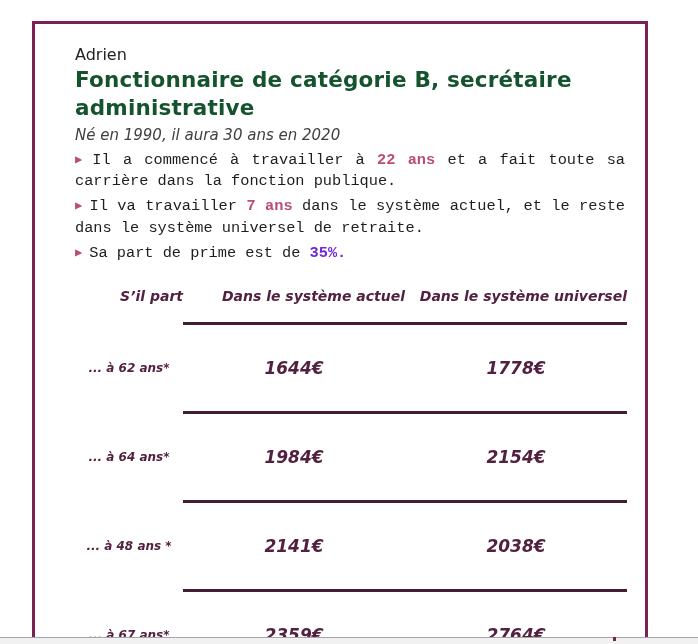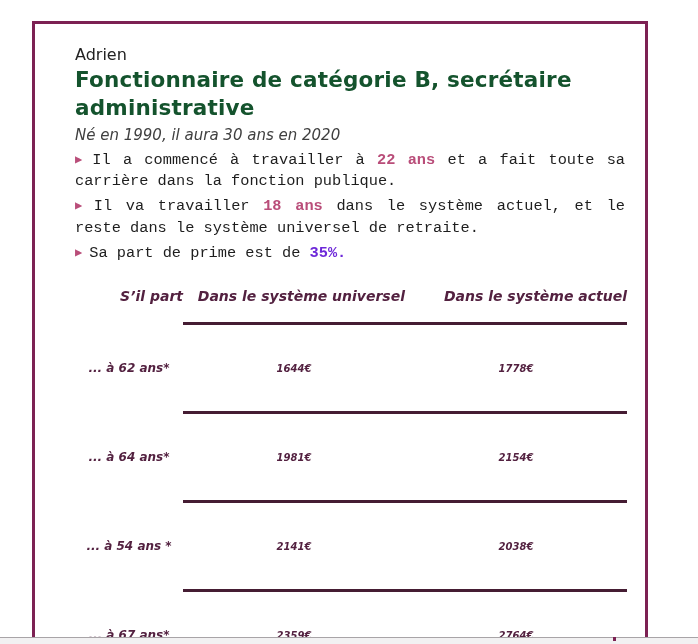--- a/index.html
+++ b/index.html
@@ -51,21 +51,21 @@
     text-align: right; white-space: nowrap;
     align-self: end; padding-bottom: 18px;
   }
   .rule {
     grid-column: 2 / 4; height: 0;
     border-top: 3px solid #451d33;
   }
   .td {
     height: 86px;
     display: flex; align-items: center; justify-content: center;
-    font-weight: bold; font-style: italic; font-size: 10px;
+    font-weight: bold; font-style: italic; font-size: 17px;
     white-space: nowrap;
   }
   .td.label { font-size: 12px; }
   .bottom-strip {
     position: absolute; left: 0; top: 637px;
     width: 698px; height: 7px; box-sizing: border-box;
     background: #f2f1f2; border-top: 1px solid #a8a4a7;
     z-index: 5;
   }
   .strip-tick {
@@ -79,45 +79,45 @@
 <div class="card">
 
   <div class="person-name">Adrien</div>
 
   <div class="profile-title">Fonctionnaire de catégorie B, secrétaire administrative</div>
 
   <div class="subtitle">Né en 1990, il aura 30 ans en 2020</div>
 
   <p class="bullet"><span class="tri">▶</span><span>Il a commencé à travailler à </span><b class="hl">22 ans</b><span> et a fait toute sa carrière dans la fonction publique.</span></p>
 
-  <p class="bullet"><span class="tri">▶</span><span>Il va travailler </span><b class="hl">18 ans</b><span> dans le système actuel, et le reste dans le système universel de retraite.</span></p>
+  <p class="bullet"><span class="tri">▶</span><span>Il va travailler </span><b class="hl">7 ans</b><span> dans le système actuel, et le reste dans le système universel de retraite.</span></p>
 
   <p class="bullet"><span class="tri">▶</span><span>Sa part de prime est de </span><b class="hl-dark">35%.</b><span></span></p>
 
   <div class="pension-table">
 
     <div class="th">S’il part</div>
+    <div class="th">Dans le système actuel</div>
     <div class="th">Dans le système universel</div>
-    <div class="th">Dans le système actuel</div>
 
     <div class="rule"></div>
 
     <div class="td label">... à 62 ans*</div>
     <div class="td">1644€</div>
     <div class="td">1778€</div>
 
     <div class="rule"></div>
 
     <div class="td label">... à 64 ans*</div>
-    <div class="td">1981€</div>
+    <div class="td">1984€</div>
     <div class="td">2154€</div>
 
     <div class="rule"></div>
 
-    <div class="td label">... à 54 ans *</div>
+    <div class="td label">... à 48 ans *</div>
     <div class="td">2141€</div>
     <div class="td">2038€</div>
 
     <div class="rule"></div>
 
     <div class="td label">... à 67 ans*</div>
     <div class="td">2359€</div>
     <div class="td">2764€</div>
 
   </div>

